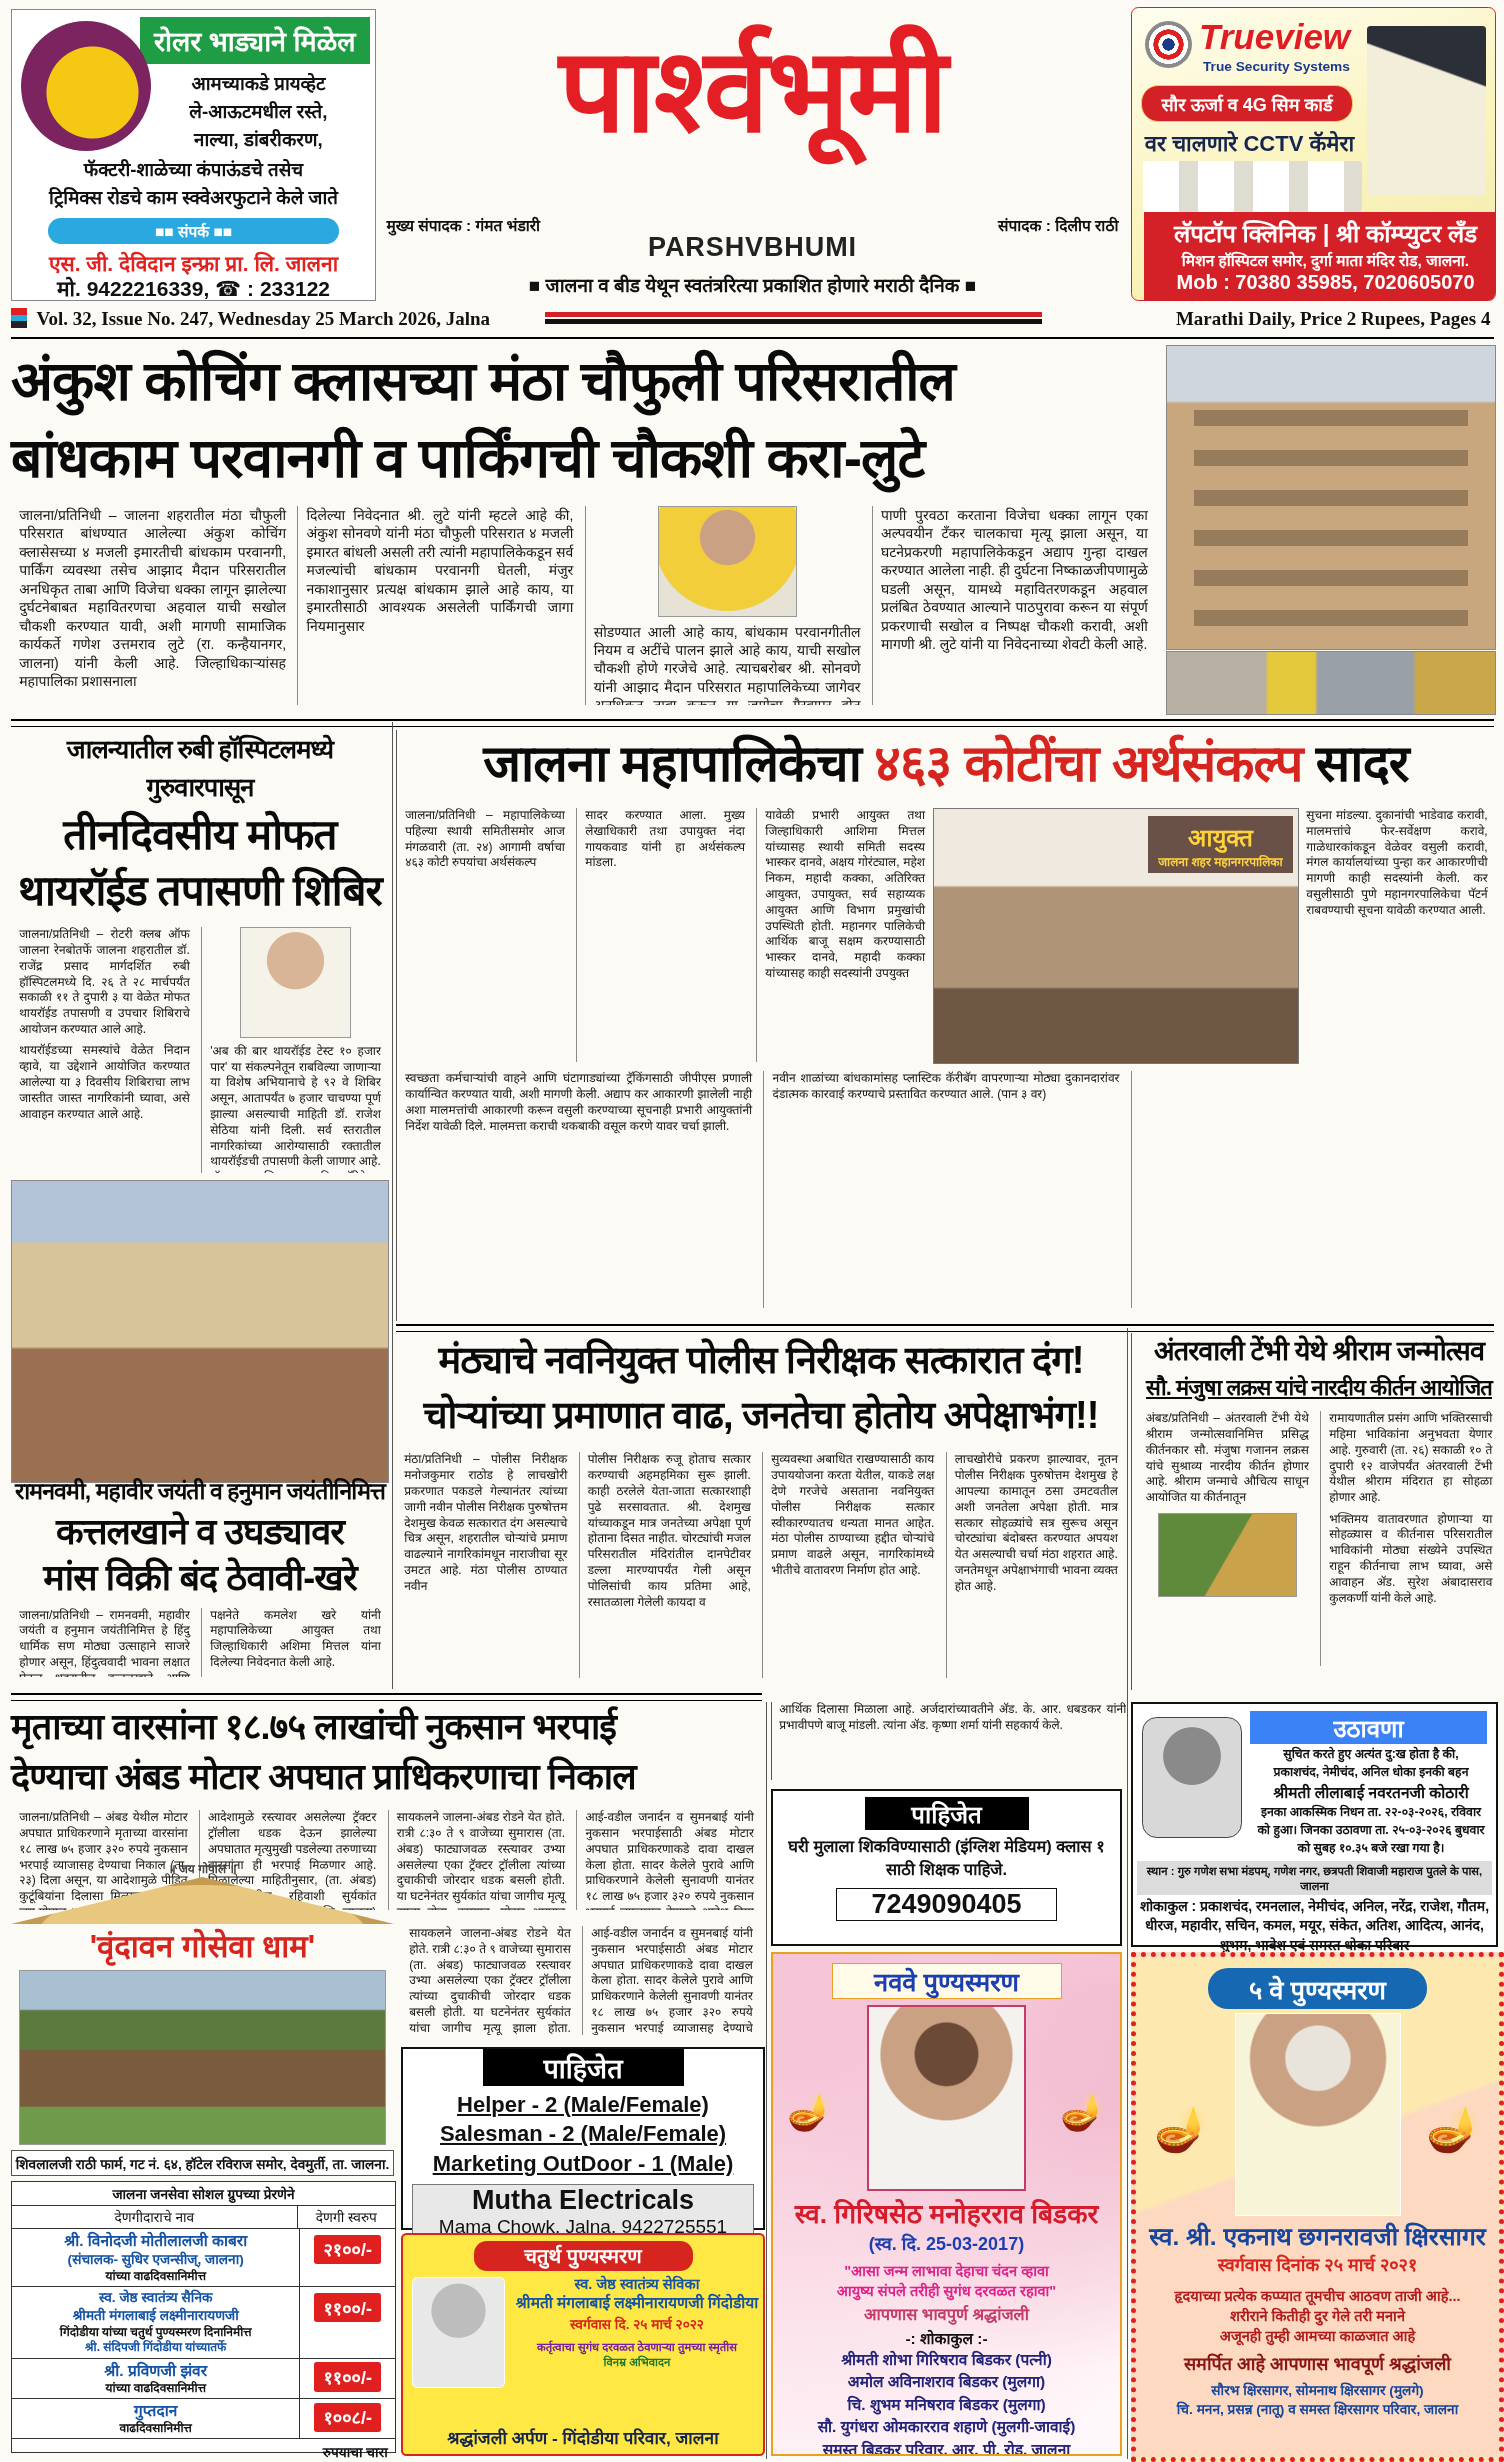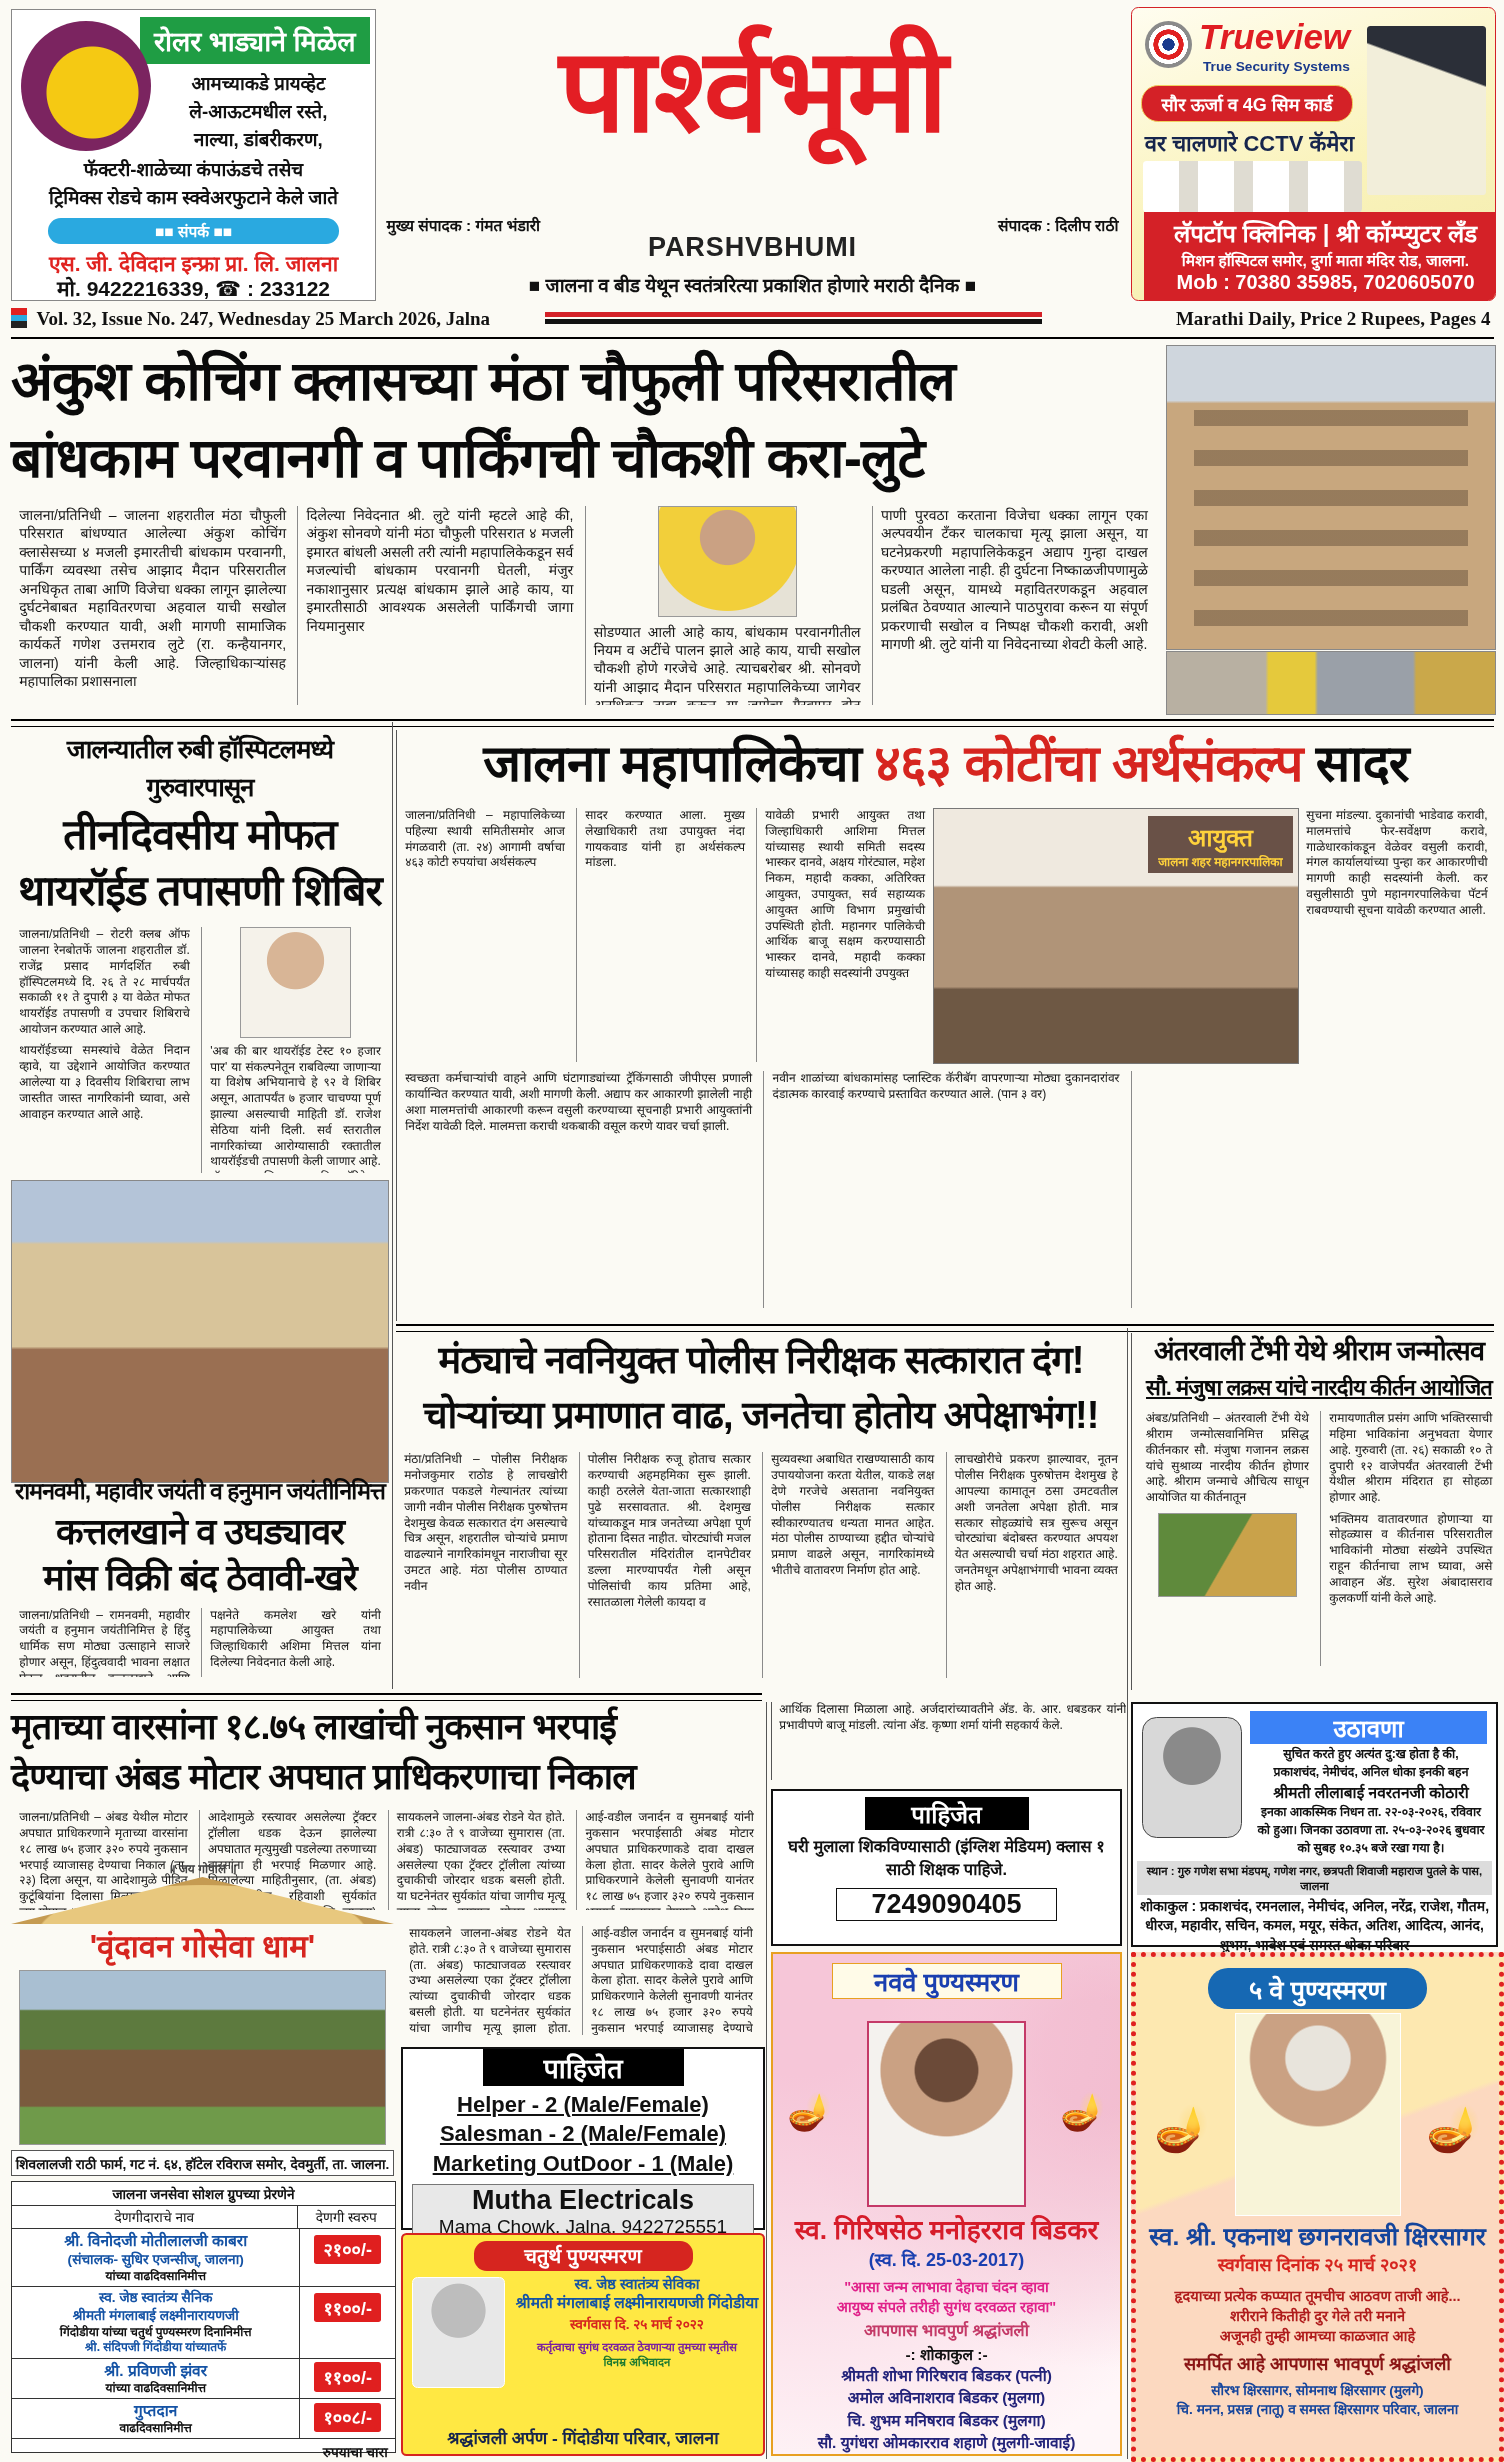--- a/index.html
+++ b/index.html
@@ -286,21 +286,21 @@
     <div style="position:absolute;bottom:5.5px;left:0;width:100%;text-align:center;color:#16254d;font-weight:900;font-size:17.3px;">श्रद्धांजली अर्पण - गिंदोडीया परिवार, जालना</div>
   </div>
 
   <div class="abs" style="left:771px;top:1789px;width:347px;height:153px;border:2.7px double #111;background:#fff;text-align:center;">
     <div style="width:164px;margin:5.5px auto;background:#000;color:#fff;font-weight:900;font-size:24px;">पाहिजेत</div>
     <div style="font-weight:bold;font-size:16.4px;padding:0 12.8px;line-height:1.4;">घरी मुलाला शिकविण्यासाठी (इंग्लिश मेडियम) क्लास १ साठी शिक्षक पाहिजे.</div>
     <div style="margin:7.3px auto 0;width:219px;border:1.8px solid #111;font-weight:900;font-size:27px;">7249090405</div>
   </div>
 
   <div class="abs" style="left:771px;top:1952px;width:347px;height:500px;border:2.7px solid #e8a020;background:radial-gradient(circle at 8% 8%,#f6c6d8 0 82px,transparent 91%),radial-gradient(circle at 94% 20%,#f0b8cc 0 55px,transparent 61%),#fff7f9;overflow:hidden;">
-    <div style="width:228px;margin:9px auto 22px;border:1.8px solid #e8a020;background:#fffbe8;text-align:center;"><span style="color:#1a3fb0;font-weight:900;font-size:25.5px;">नववे पुण्यस्मरण</span></div>
+    <div style="width:228px;margin:9px auto 6px;border:1.8px solid #e8a020;background:#fffbe8;text-align:center;"><span style="color:#1a3fb0;font-weight:900;font-size:25.5px;">नववे पुण्यस्मरण</span></div>
     <div class="photo" style="width:155px;height:182px;margin:3.6px auto;border:2.7px solid #c43a68;background:radial-gradient(circle at 50% 26%,#6b4a38 0 20%,#caa183 21% 42%,#f4f2ee 43% 100%);"></div>
     <div style="position:absolute;left:14.6px;top:137px;font-size:36px;color:#c99414;">🪔</div>
     <div style="position:absolute;right:14.6px;top:137px;font-size:36px;color:#c99414;">🪔</div>
     <div class="center" style="color:#d61c2a;font-weight:900;font-size:26.4px;">स्व. गिरिषसेठ मनोहरराव बिडकर</div>
     <div class="center" style="color:#1a3fb0;font-weight:900;font-size:18px;">(स्व. दि. 25-03-2017)</div>
     <div class="center" style="color:#e0218a;font-weight:bold;font-size:14.6px;margin-top:5.5px;">"आसा जन्म लाभावा देहाचा चंदन व्हावा</div>
     <div class="center" style="color:#e0218a;font-weight:bold;font-size:14.6px;">आयुष्य संपले तरीही सुगंध दरवळत रहावा"</div>
     <div class="center" style="color:#c43a68;font-weight:900;font-size:16.4px;margin-top:1.8px;">आपणास भावपुर्ण श्रद्धांजली</div>
     <div class="center" style="font-weight:900;font-size:15.5px;margin-top:1.8px;">-: शोकाकुल :-</div>
     <div class="center" style="color:#23237a;font-weight:900;font-size:15.5px;line-height:1.45;">

